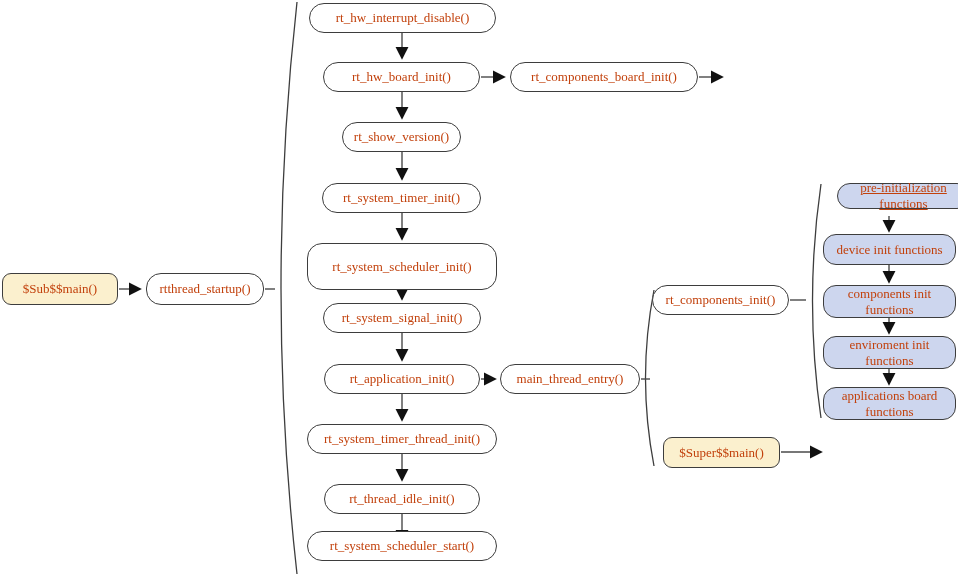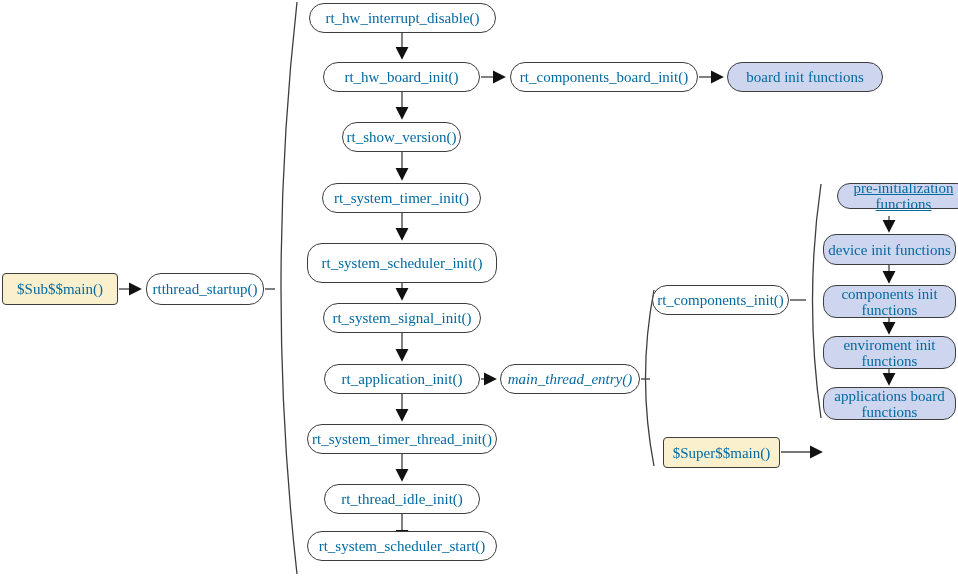--- a/index.html
+++ b/index.html
@@ -7,38 +7,38 @@
     position:relative;
     width:958px; height:576px;
     background:#ffffff;
     font-family:"Liberation Serif","DejaVu Serif",serif;
     overflow:hidden;
   }
   #edges { position:absolute; left:0; top:0; width:958px; height:576px; }
   .node {
     position:absolute; box-sizing:border-box;
     display:flex; align-items:center; justify-content:center;
-    text-align:center; font-size:15px; color:#0369a1; line-height:16px;
+    text-align:center; font-size:13px; color:#c2410c; line-height:16px;
   }
   .pill {
     background:#ffffff;
     border:1.3px solid #3d3d3d;
     border-radius:15px;
     white-space:nowrap;
   }
   .blue {
     background:#cdd6ee;
     border:1.3px solid #3d3d3d;
     border-radius:13px;
   }
   .blue.nowrap { white-space:nowrap; }
   .yellow {
     background:#fbf0ce;
     border:1.5px solid #3d3d3d;
-    border-radius:4px;
+    border-radius:9px;
     white-space:nowrap;
   }
 </style>
 </head>
 <body>
 
 <div id="canvas">
 
   <svg id="edges" viewBox="0 0 958 576" xmlns="http://www.w3.org/2000/svg" aria-hidden="true">
     <defs>
@@ -84,31 +84,30 @@
     </g>
   </svg>
 
   <div class="node yellow" style="left:2px;top:273px;width:116px;height:32px;">$Sub$$main()</div>
   <div class="node pill" style="left:146px;top:273px;width:118px;height:32px;">rtthread_startup()</div>
 
   <div class="node pill" style="left:309px;top:3px;width:187px;height:30px;">rt_hw_interrupt_disable()</div>
   <div class="node pill" style="left:323px;top:62px;width:157px;height:30px;">rt_hw_board_init()</div>
   <div class="node pill" style="left:342px;top:122px;width:119px;height:30px;text-align:right;">rt_show_version()</div>
   <div class="node pill" style="left:322px;top:183px;width:159px;height:30px;">rt_system_timer_init()</div>
-  <div class="node pill" style="left:307px;top:243px;width:190px;height:40px;">rt_system_scheduler_init()</div>
+  <div class="node pill" style="left:307px;top:243px;width:190px;height:47px;">rt_system_scheduler_init()</div>
   <div class="node pill" style="left:323px;top:303px;width:158px;height:30px;">rt_system_signal_init()</div>
   <div class="node pill" style="left:324px;top:364px;width:156px;height:30px;">rt_application_init()</div>
   <div class="node pill" style="left:307px;top:424px;width:190px;height:30px;">rt_system_timer_thread_init()</div>
   <div class="node pill" style="left:324px;top:484px;width:156px;height:30px;">rt_thread_idle_init()</div>
   <div class="node pill" style="left:307px;top:531px;width:190px;height:30px;">rt_system_scheduler_start()</div>
 
   <div class="node pill" style="left:510px;top:62px;width:188px;height:30px;">rt_components_board_init()</div>
-  <div class="node blue nowrap" style="left:727px;top:62px;width:156px;height:30px;border-radius:15px;">board init functions</div>
 
-  <div class="node pill" style="left:500px;top:364px;width:140px;height:30px;font-style:italic;">main_thread_entry()</div>
+  <div class="node pill" style="left:500px;top:364px;width:140px;height:30px;">main_thread_entry()</div>
   <div class="node pill" style="left:652px;top:285px;width:137px;height:30px;">rt_components_init()</div>
   <div class="node yellow" style="left:663px;top:437px;width:117px;height:31px;">$Super$$main()</div>
 
   <div class="node blue" style="left:837px;top:183px;width:133px;height:26px;text-decoration:underline;">pre-initialization functions</div>
   <div class="node blue" style="left:823px;top:234px;width:133px;height:31px;">device init functions</div>
   <div class="node blue" style="left:823px;top:285px;width:133px;height:33px;">components init functions</div>
   <div class="node blue" style="left:823px;top:336px;width:133px;height:33px;">enviroment init functions</div>
   <div class="node blue" style="left:823px;top:387px;width:133px;height:33px;">applications board functions</div>
 
 </div>

